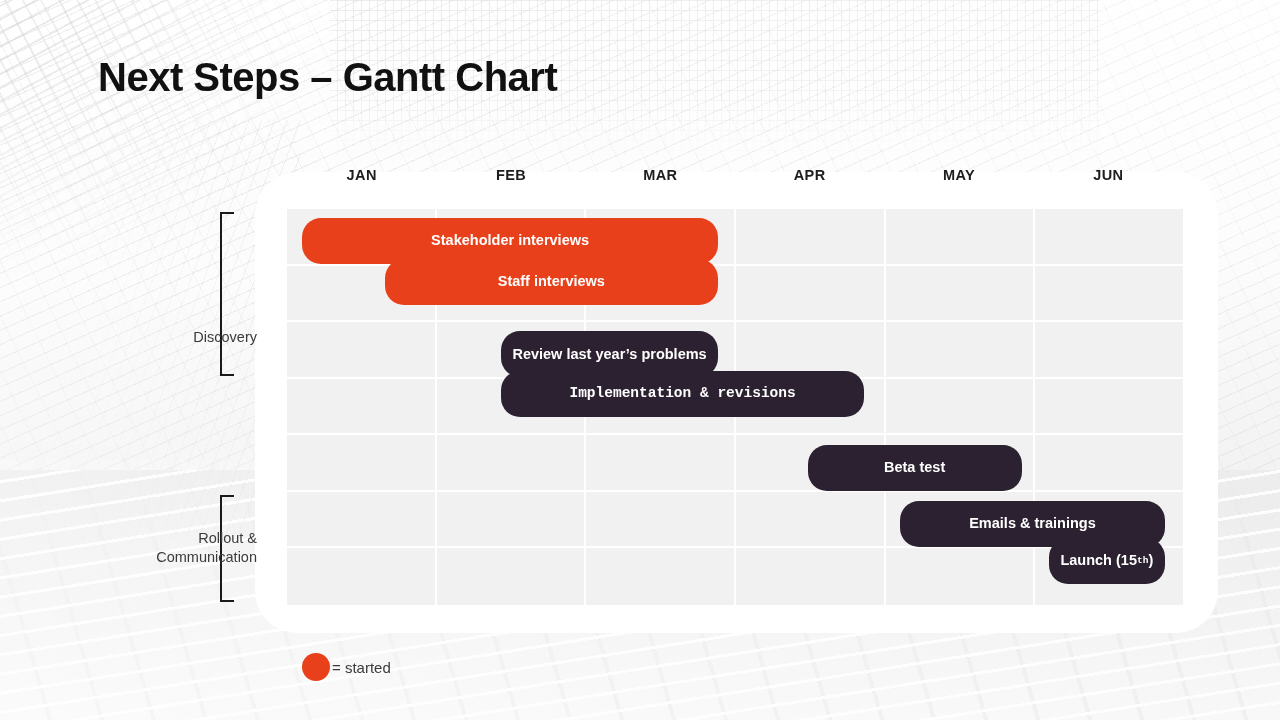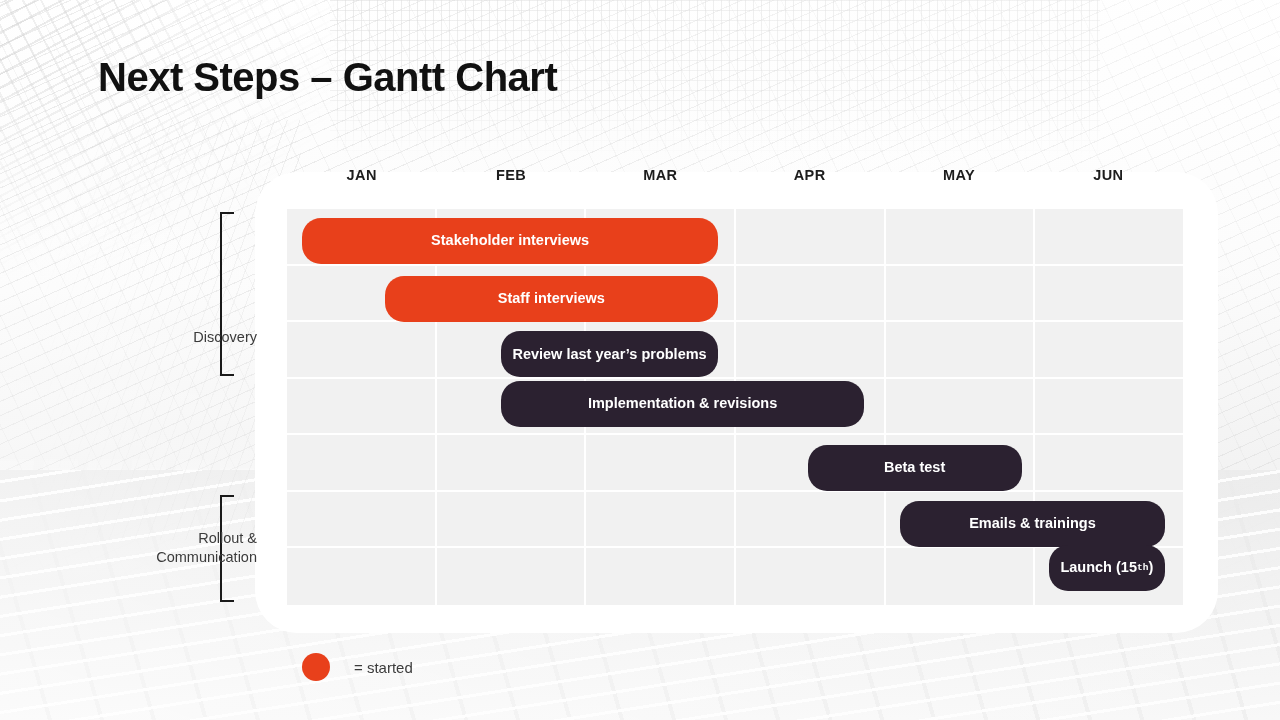--- a/index.html
+++ b/index.html
@@ -227,21 +227,21 @@
     border-bottom: 2.4px solid #1a1a1a;
   }
 
   
   #legend {
     position: absolute;
     left: 302px;
     top: 653px;
     display: flex;
     align-items: center;
-    gap: 24px;
+    gap: 2px;
     z-index: 6;
   }
   #legend .dot {
     width: 28px;
     height: 28px;
     border-radius: 50%;
     background: #e8401b;
   }
   #legend .legend-text {
     font-size: 15px;
@@ -332,36 +332,36 @@
         <div class="grid-cell"></div>
         <div class="grid-cell"></div>
         <div class="grid-cell"></div>
       </div>
     </div>
 
   <div id="bars">
       <div class="bar started" style="left: 1.7%; width: 46.4%; top: 9.28571px;">
         <span>Stakeholder interviews</span>
       </div>
-      <div class="bar started" style="left: 10.9%; width: 37.2%; top: 67px;">
+      <div class="bar started" style="left: 10.9%; width: 37.2%; top: 50px;">
         <span>Staff interviews</span>
       </div>
       <div class="bar planned" style="left: 23.9%; width: 24.2%; top: 122.429px;">
         <span>Review last year’s problems</span>
       </div>
-      <div class="bar planned" style="left: 23.9%; width: 40.5%; top: 172px;">
+      <div class="bar planned" style="left: 23.9%; width: 40.5%; top: 162px; font-family: Liberation Mono, monospace;">
         <span>Implementation &amp; revisions</span>
       </div>
       <div class="bar planned" style="left: 58.1%; width: 23.9%; top: 235.571px;">
         <span>Beta test</span>
       </div>
       <div class="bar planned" style="left: 68.4%; width: 29.6%; top: 292.143px;">
         <span>Emails &amp; trainings</span>
       </div>
-      <div class="bar planned" style="left: 85%; width: 13%; top: 336px;">
+      <div class="bar planned" style="left: 85%; width: 13%; top: 329px;">
         <span>Launch (15</span>
         <sup>th</sup>
         <span>)</span>
       </div>
     </div>
 
   <div id="legend">
     <div class="dot"></div>
     <div class="legend-text">= started</div>
   </div>

